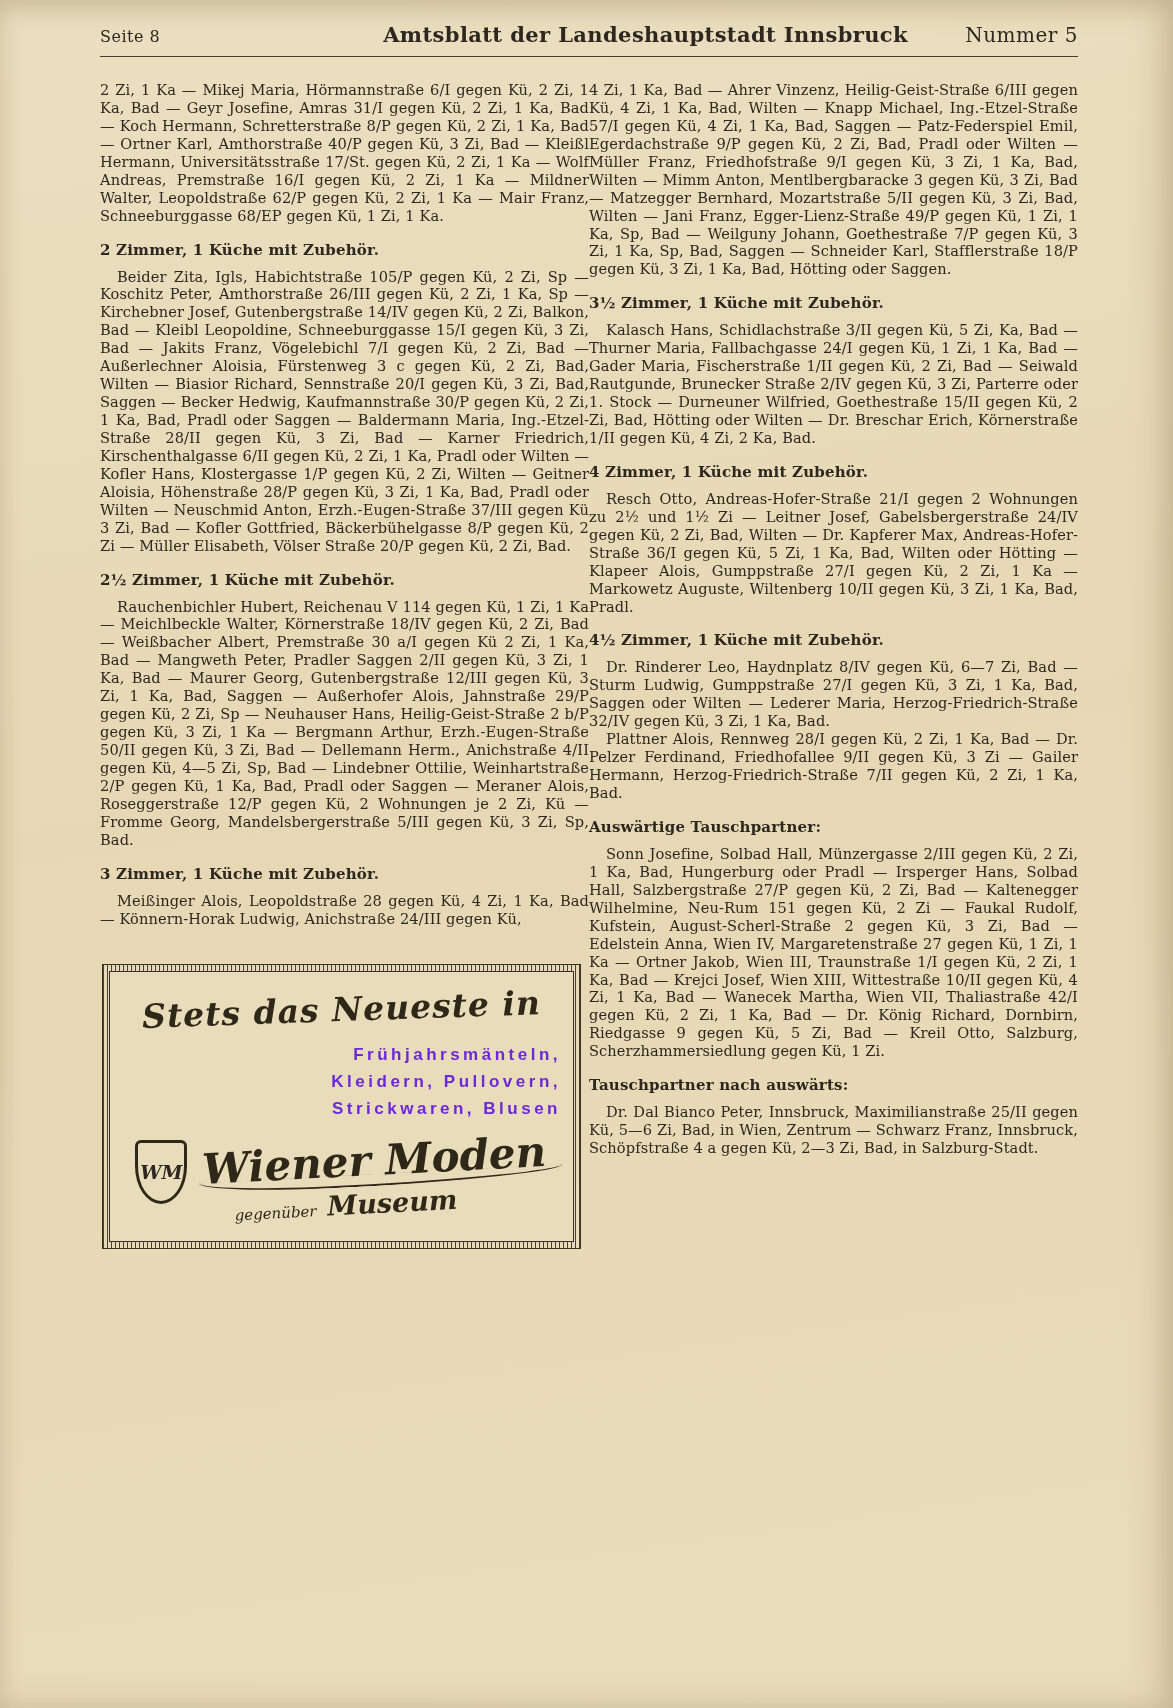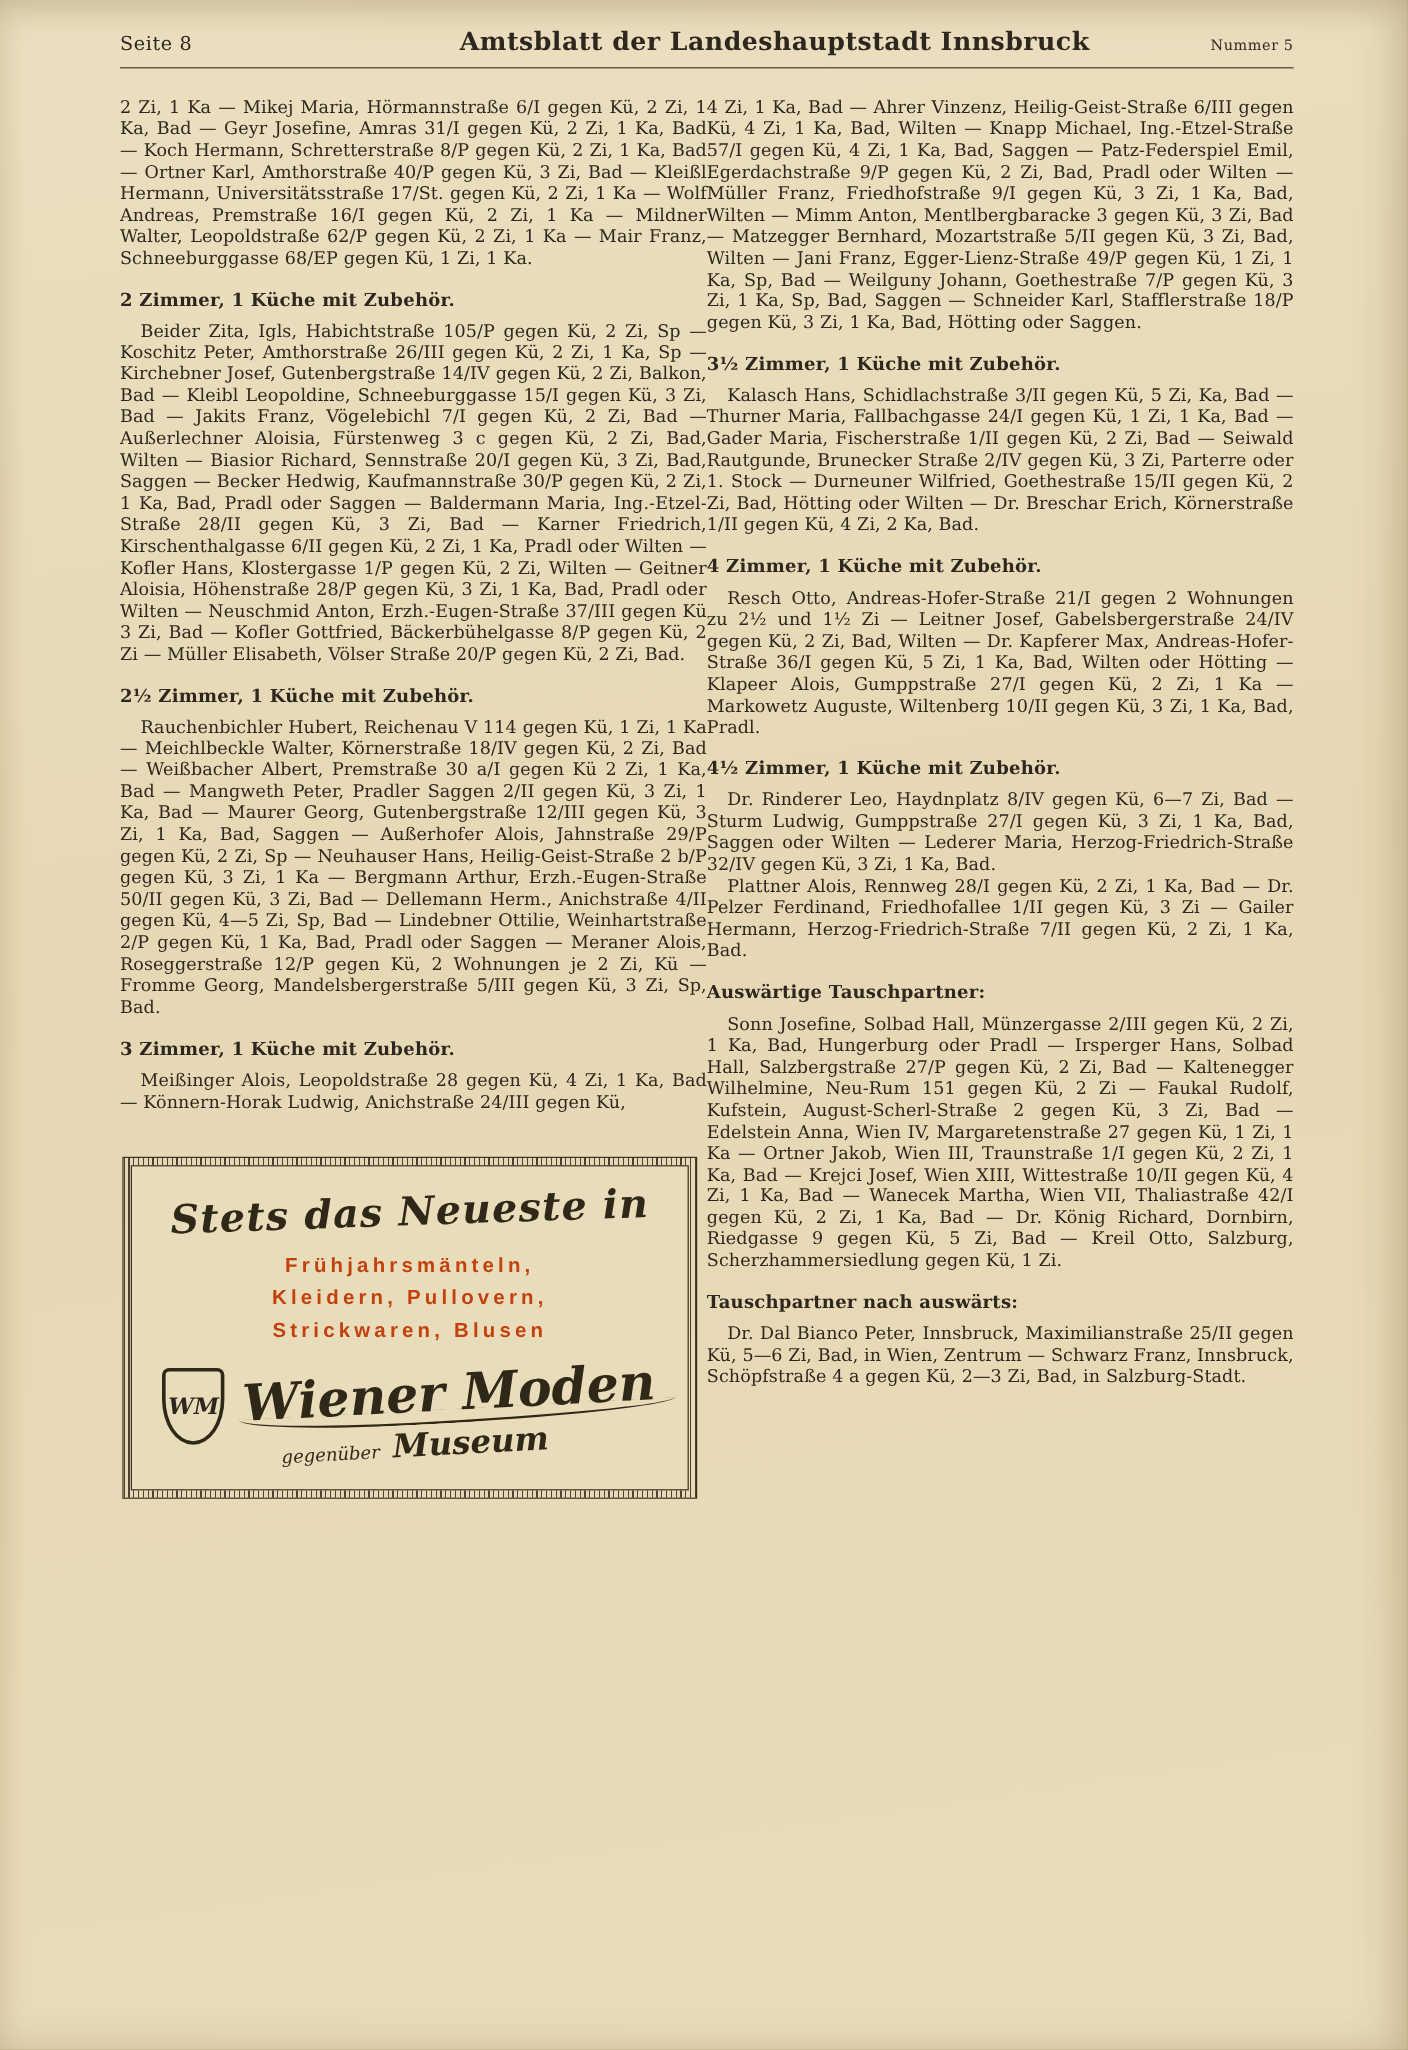--- a/index.html
+++ b/index.html
@@ -13,21 +13,21 @@
     width: 1173px; height: 1708px;
     background: linear-gradient(172deg, #ebdfc0 0%, #e6d8b4 45%, #e9dcba 100%);
     color: #2d271f;
     padding: 22px 95px 0 100px;
     box-shadow: inset -12px 0 34px rgba(110, 90, 50, .22), inset 0 8px 22px rgba(110, 90, 50, .14);
     overflow: hidden;
   }
   .masthead { display: flex; align-items: baseline; }
   .masthead .page-num { width: 170px; font-size: 16px; letter-spacing: .5px; }
   .masthead .title { flex: 1; text-align: right; font-weight: bold; font-size: 21px; letter-spacing: .4px; }
-  .masthead .issue { width: 170px; text-align: right; font-size: 12px; letter-spacing: .5px; }
+  .masthead .issue { width: 170px; text-align: right; font-size: 20px; letter-spacing: .5px; }
   .rule { border-top: 1.6px solid #473d2d; margin-top: 9px; }
 
   .columns { display: flex; margin-top: 24px; }
   .col { flex: 1; min-width: 0; }
 
   .para {
     font-size: 14.6px; line-height: 1.23;
     text-align: justify; text-indent: 17px;
     margin: 0; letter-spacing: .1px;
   }
@@ -46,21 +46,21 @@
     padding: 18px 12px 22px; text-align: center;
   }
   .ad-tagline {
     font-style: italic; font-weight: bold; font-size: 33px;
     transform: rotate(-2deg); letter-spacing: 1px; color: #2f2818;
   }
   .ad-items {
     margin-top: 12px;
     font-family: "Liberation Sans", sans-serif;
     font-weight: bold; font-size: 17px; letter-spacing: 3.5px;
-    color: #c2410c; line-height: 1.6;
+    color: #6d28d9; line-height: 1.6; text-align: right;
   }
   .ad-logo-row { display: flex; align-items: flex-start; justify-content: center; gap: 16px; margin-top: 18px; }
   .shield {
     width: 46px; height: 58px; flex: 0 0 auto;
     border: 3px solid #2f2818;
     border-radius: 6px 6px 26px 26px / 6px 6px 38px 38px;
     display: flex; align-items: center; justify-content: center;
   }
   .monogram { font-style: italic; font-weight: bold; font-size: 19px; }
   .brand-block { text-align: left; transform: rotate(-3deg); }
@@ -131,21 +131,21 @@
 
       <h3 class="heading">3½ Zimmer, 1 Küche mit Zubehör.</h3>
       <p class="para">Kalasch Hans, Schidlachstraße 3/II gegen Kü, 5 Zi, Ka, Bad — Thurner Maria, Fallbachgasse 24/I gegen Kü, 1 Zi, 1 Ka, Bad — Gader Maria, Fischerstraße 1/II gegen Kü, 2 Zi, Bad — Seiwald Rautgunde, Brunecker Straße 2/IV gegen Kü, 3 Zi, Parterre oder 1. Stock — Durneuner Wilfried, Goethestraße 15/II gegen Kü, 2 Zi, Bad, Hötting oder Wilten — Dr. Breschar Erich, Körnerstraße 1/II gegen Kü, 4 Zi, 2 Ka, Bad.</p>
 
       <h3 class="heading">4 Zimmer, 1 Küche mit Zubehör.</h3>
       <p class="para">Resch Otto, Andreas-Hofer-Straße 21/I gegen 2 Wohnungen zu 2½ und 1½ Zi — Leitner Josef, Gabelsbergerstraße 24/IV gegen Kü, 2 Zi, Bad, Wilten — Dr. Kapferer Max, Andreas-Hofer-Straße 36/I gegen Kü, 5 Zi, 1 Ka, Bad, Wilten oder Hötting — Klapeer Alois, Gumppstraße 27/I gegen Kü, 2 Zi, 1 Ka — Markowetz Auguste, Wiltenberg 10/II gegen Kü, 3 Zi, 1 Ka, Bad, Pradl.</p>
 
       <h3 class="heading">4½ Zimmer, 1 Küche mit Zubehör.</h3>
       <p class="para">Dr. Rinderer Leo, Haydnplatz 8/IV gegen Kü, 6—7 Zi, Bad — Sturm Ludwig, Gumppstraße 27/I gegen Kü, 3 Zi, 1 Ka, Bad, Saggen oder Wilten — Lederer Maria, Herzog-Friedrich-Straße 32/IV gegen Kü, 3 Zi, 1 Ka, Bad.</p>
 
-      <p class="para">Plattner Alois, Rennweg 28/I gegen Kü, 2 Zi, 1 Ka, Bad — Dr. Pelzer Ferdinand, Friedhofallee 1/II gegen Kü, 3 Zi — Gailer Hermann, Herzog-Friedrich-Straße 7/II gegen Kü, 2 Zi, 1 Ka, Bad.</p>
+      <p class="para">Plattner Alois, Rennweg 28/I gegen Kü, 2 Zi, 1 Ka, Bad — Dr. Pelzer Ferdinand, Friedhofallee 9/II gegen Kü, 3 Zi — Gailer Hermann, Herzog-Friedrich-Straße 7/II gegen Kü, 2 Zi, 1 Ka, Bad.</p>
 
       <h3 class="heading">Auswärtige Tauschpartner:</h3>
       <p class="para">Sonn Josefine, Solbad Hall, Münzergasse 2/III gegen Kü, 2 Zi, 1 Ka, Bad, Hungerburg oder Pradl — Irsperger Hans, Solbad Hall, Salzbergstraße 27/P gegen Kü, 2 Zi, Bad — Kaltenegger Wilhelmine, Neu-Rum 151 gegen Kü, 2 Zi — Faukal Rudolf, Kufstein, August-Scherl-Straße 2 gegen Kü, 3 Zi, Bad — Edelstein Anna, Wien IV, Margaretenstraße 27 gegen Kü, 1 Zi, 1 Ka — Ortner Jakob, Wien III, Traunstraße 1/I gegen Kü, 2 Zi, 1 Ka, Bad — Krejci Josef, Wien XIII, Wittestraße 10/II gegen Kü, 4 Zi, 1 Ka, Bad — Wanecek Martha, Wien VII, Thaliastraße 42/I gegen Kü, 2 Zi, 1 Ka, Bad — Dr. König Richard, Dornbirn, Riedgasse 9 gegen Kü, 5 Zi, Bad — Kreil Otto, Salzburg, Scherzhammersiedlung gegen Kü, 1 Zi.</p>
 
       <h3 class="heading">Tauschpartner nach auswärts:</h3>
       <p class="para">Dr. Dal Bianco Peter, Innsbruck, Maximilianstraße 25/II gegen Kü, 5—6 Zi, Bad, in Wien, Zentrum — Schwarz Franz, Innsbruck, Schöpfstraße 4 a gegen Kü, 2—3 Zi, Bad, in Salzburg-Stadt.</p>
     </section>
 
   </main>
 </div>

